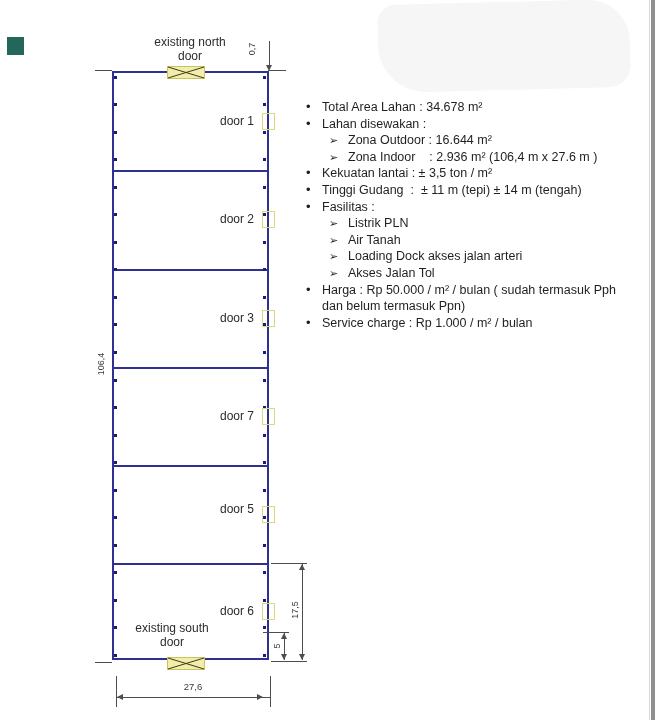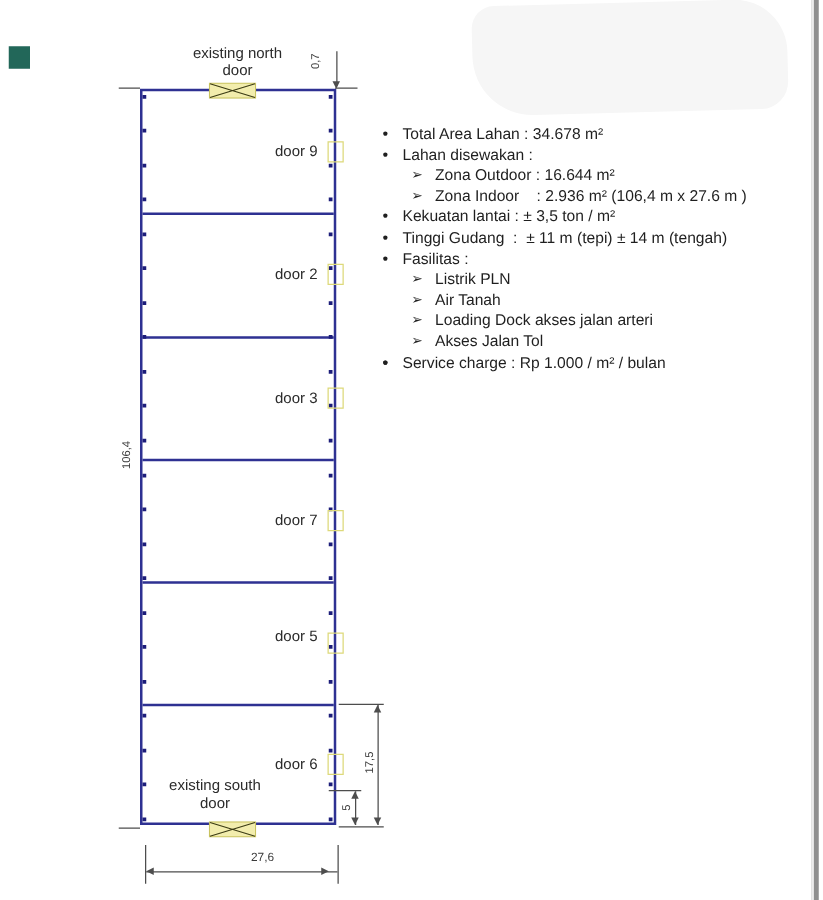--- a/index.html
+++ b/index.html
@@ -120,21 +120,21 @@
       <path d="M1,1 L37,12 M1,12 L37,1" stroke="#3c3c14" stroke-width="1" fill="none"></path>
     </svg>
 
     <div class="door-rect" style="top:112.5px"></div>
     <div class="door-rect" style="top:211px"></div>
     <div class="door-rect" style="top:309.5px"></div>
     <div class="door-rect" style="top:407.5px"></div>
     <div class="door-rect" style="top:505.5px"></div>
     <div class="door-rect" style="top:603px"></div>
 
-    <div class="door-label" style="top:113.5px">door 9</div>
+    <div class="door-label" style="top:113.5px">door 1</div>
     <div class="door-label" style="top:212px">door 2</div>
     <div class="door-label" style="top:310.5px">door 3</div>
     <div class="door-label" style="top:408.5px">door 7</div>
     <div class="door-label" style="top:502px">door 5</div>
     <div class="door-label" style="top:604px">door 6</div>
 
     <div class="twoLine" style="left:130px;top:36px;width:120px">existing north
 door</div>
     <div class="twoLine" style="left:112px;top:622px;width:120px">existing south
 door</div>
@@ -160,32 +160,32 @@
     <div class="dline" style="left:284px;top:633px;width:1px;height:27px"></div>
     <div class="ar up" style="left:281px;top:633px"></div>
     <div class="ar down" style="left:281px;top:654px"></div>
     <div class="dimlabel rot" style="left:269px;top:640px;width:16px">5</div>
 
     <div class="dline" style="left:116px;top:676px;width:1px;height:31px"></div>
     <div class="dline" style="left:270px;top:676px;width:1px;height:31px"></div>
     <div class="dline" style="left:117px;top:697px;width:153px;height:1px"></div>
     <div class="ar left" style="left:117px;top:694px"></div>
     <div class="ar right" style="left:257px;top:694px"></div>
-    <div class="dimlabel" style="left:167px;top:681px;width:86px;font-size:9.5px">27,6</div>
+    <div class="dimlabel" style="left:150px;top:681px;width:86px;font-size:9.5px">27,6</div>
   </div>
 
   <ul class="specs">
     <li class="b"><span class="mk">•</span><span class="t">Total Area Lahan : 34.678 m²</span></li>
     <li class="b"><span class="mk">•</span><span class="t">Lahan disewakan :</span></li>
     <li class="s"><span class="mk">➢</span><span class="t">Zona Outdoor : 16.644 m²</span></li>
     <li class="s"><span class="mk">➢</span><span class="t">Zona Indoor    : 2.936 m² (106,4 m x 27.6 m )</span></li>
     <li class="b"><span class="mk">•</span><span class="t">Kekuatan lantai : ± 3,5 ton / m²</span></li>
     <li class="b"><span class="mk">•</span><span class="t">Tinggi Gudang  :  ± 11 m (tepi) ± 14 m (tengah)</span></li>
     <li class="b"><span class="mk">•</span><span class="t">Fasilitas :</span></li>
     <li class="s"><span class="mk">➢</span><span class="t">Listrik PLN</span></li>
     <li class="s"><span class="mk">➢</span><span class="t">Air Tanah</span></li>
     <li class="s"><span class="mk">➢</span><span class="t">Loading Dock akses jalan arteri</span></li>
     <li class="s"><span class="mk">➢</span><span class="t">Akses Jalan Tol</span></li>
-    <li class="b"><span class="mk">•</span></li>
+    <li class="b"><span class="mk">•</span><span class="t">Harga : Rp 50.000 / m² / bulan ( sudah termasuk Pph dan belum termasuk Ppn)</span></li>
     <li class="b"><span class="mk">•</span><span class="t">Service charge : Rp 1.000 / m² / bulan</span></li>
   </ul>
 
 </div>
 
 </body></html>

